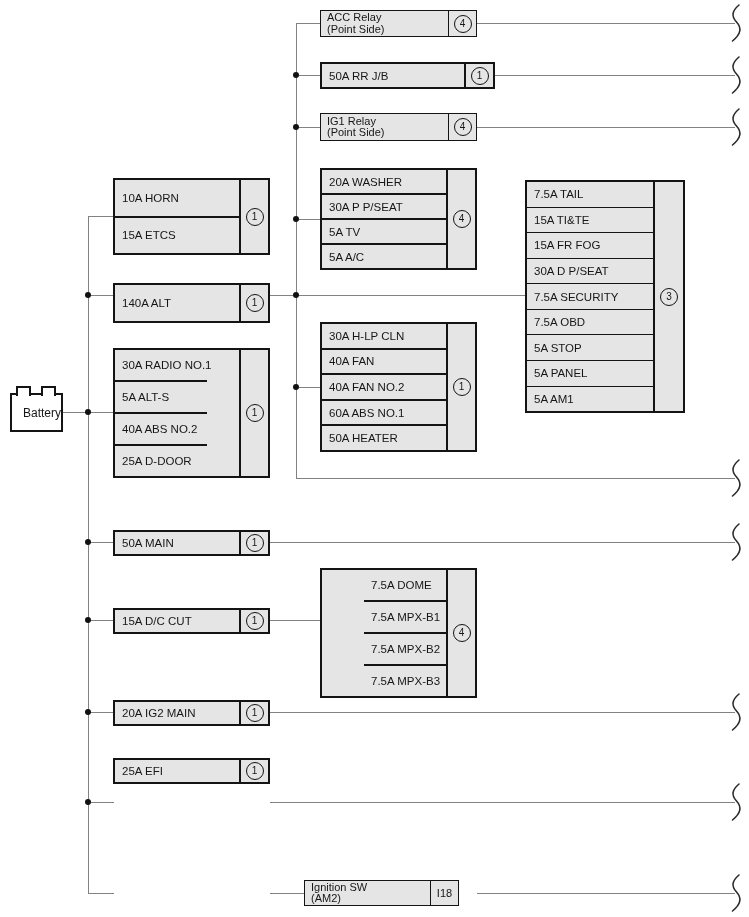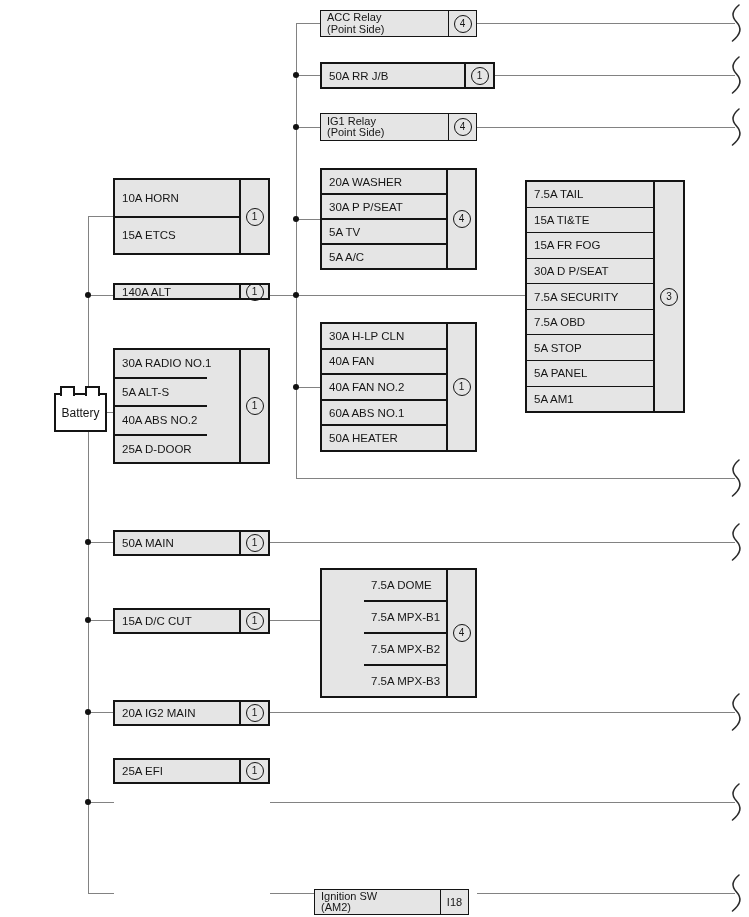--- a/index.html
+++ b/index.html
@@ -22,21 +22,21 @@
   .frow:last-child{border-bottom:none;}
   .rgroup .frow{border-bottom-width:1px;}
   .single-label{flex:1;display:flex;align-items:center;padding-left:7px;font-size:11.5px;white-space:nowrap;}
   .two-line{flex:1;display:flex;flex-direction:column;justify-content:center;padding-left:6px;font-size:11px;line-height:11.5px;white-space:nowrap;}
   .tagcol{flex:none;width:27px;border-left:2px solid #141414;display:flex;align-items:center;justify-content:center;}
   .tagcol.wide{width:28px;}
   .box.thin .tagcol{border-left-width:1px;}
   .circ{width:16px;height:16px;border:1px solid #141414;border-radius:50%;display:flex;align-items:center;justify-content:center;font-size:10px;line-height:10px;}
   .plain-tag{font-size:11px;}
   
-  #battery{position:absolute;left:10px;top:393px;width:53px;height:39px;box-sizing:border-box;border:2px solid #141414;background:#fff;display:flex;align-items:center;justify-content:center;font-size:12px;margin-left:44px;}
+  #battery{position:absolute;left:10px;top:393px;width:53px;height:39px;box-sizing:border-box;border:2px solid #141414;background:#fff;display:flex;align-items:center;justify-content:flex-end;font-size:12px;}
   .term{position:absolute;box-sizing:border-box;width:15px;height:10px;border:2px solid #141414;border-bottom:none;background:#fff;top:-9px;}
 </style>
 </head>
 <body>
 
 <div id="stage">
 
   <div class="wire v" style="left:88px;top:216px;height:678px;"></div>
   <div class="wire v" style="left:296px;top:23px;height:456px;"></div>
 
@@ -111,28 +111,28 @@
   <div class="box" style="left:113px;top:178px;width:157px;height:77px;">
     <div class="rows">
       <div class="frow">10A HORN</div>
       <div class="frow">15A ETCS</div>
     </div>
     <div class="tagcol">
         <span class="circ">1</span>
       </div>
   </div>
 
-  <div class="box" style="left:113px;top:283px;width:157px;height:17px;">
+  <div class="box" style="left:113px;top:283px;width:157px;height:40px;">
     <div class="single-label">140A ALT</div>
     <div class="tagcol">
         <span class="circ">1</span>
       </div>
   </div>
 
-  <div class="box" style="left:113px;top:348px;width:157px;height:116px;gap:32px;">
+  <div class="box" style="left:113px;top:348px;width:157px;height:130px;gap:32px;">
     <div class="rows">
       <div class="frow">30A RADIO NO.1</div>
       <div class="frow">5A ALT-S</div>
       <div class="frow">40A ABS NO.2</div>
       <div class="frow">25A D-DOOR</div>
     </div>
     <div class="tagcol">
         <span class="circ">1</span>
       </div>
   </div>
@@ -229,21 +229,21 @@
       <div class="frow">7.5A DOME</div>
       <div class="frow">7.5A MPX-B1</div>
       <div class="frow">7.5A MPX-B2</div>
       <div class="frow">7.5A MPX-B3</div>
     </div>
     <div class="tagcol">
         <span class="circ">4</span>
       </div>
   </div>
 
-  <div class="box thin" style="left:314px;top:880px;width:155px;height:26px;margin-top:9px;">
+  <div class="box thin" style="left:304px;top:880px;width:155px;height:26px;">
     <div class="two-line">
       <span>Ignition SW</span>
       <span>(AM2)</span>
     </div>
     <div class="tagcol">
         <span class="plain-tag">I18</span>
       </div>
   </div>
 
   <div class="box rgroup" style="left:525px;top:180px;width:160px;height:233px;">

